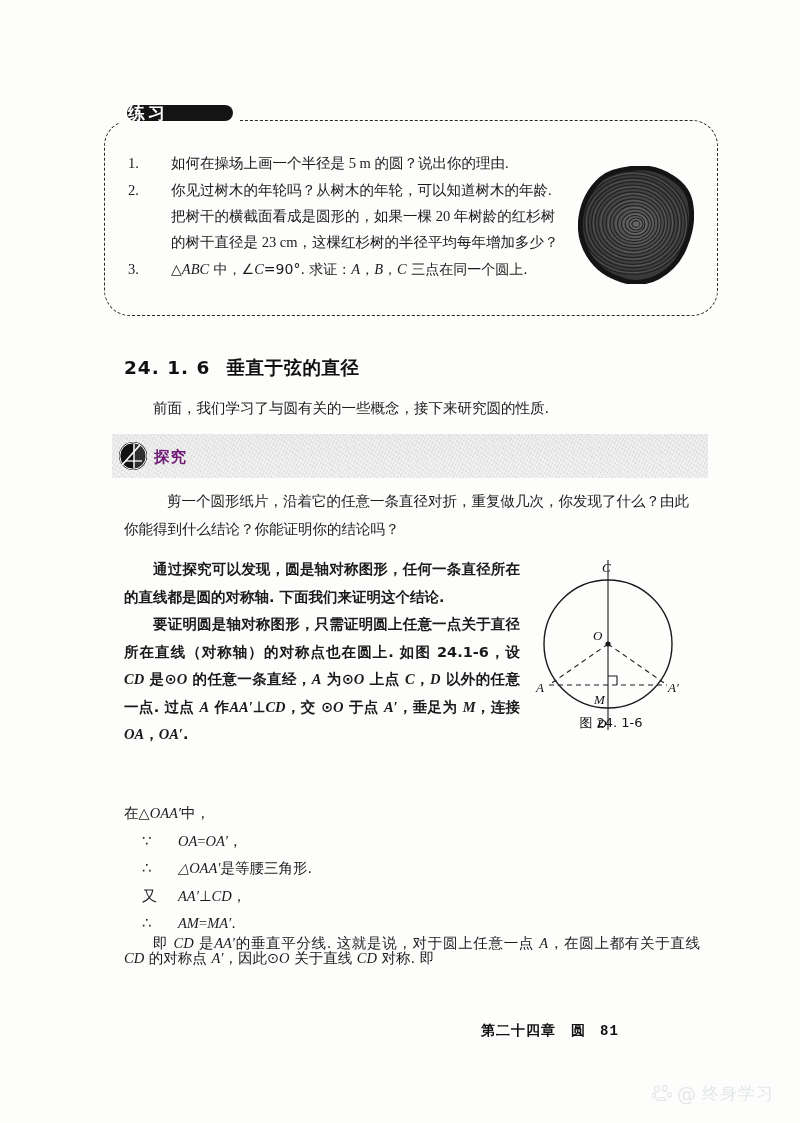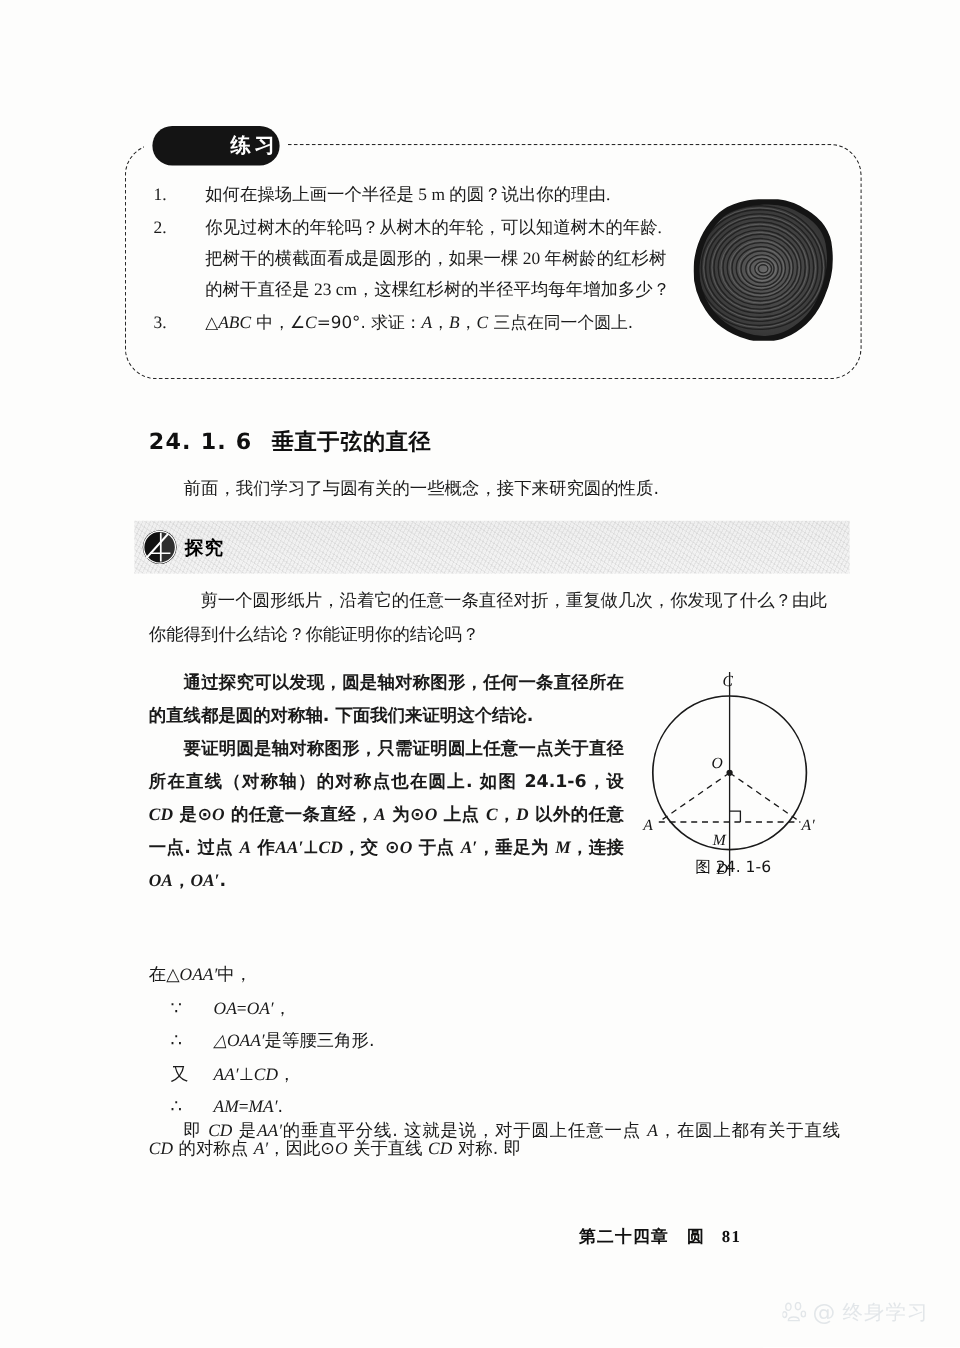--- a/index.html
+++ b/index.html
@@ -31,31 +31,31 @@
     height: 196px;
     border: 1.6px dashed #2a2a2a;
     border-radius: 26px;
     box-sizing: border-box;
   }
   .exercise-badge {
     position: absolute;
     left: 128px;
     top: 106px;
     width: 104px;
-    height: 31px;
+    height: 14px;
     background: #141414;
     border-radius: 16px;
     color: #ffffff;
     font-family: "DejaVu Sans", sans-serif;
     font-weight: bold;
     font-size: 17px;
     letter-spacing: 3px;
     display: flex;
     align-items: center;
-    justify-content: flex-end;
+    justify-content: flex-start;
     box-shadow: 0 0 0 1px #141414;
   }
   .exercise-badge-cover {
     position: absolute;
     left: 120px;
     top: 114px;
     width: 120px;
     height: 14px;
     background: #fdfdfc;
   }
@@ -144,21 +144,21 @@
     width: 30px;
     height: 30px;
   }
   .explore-label {
     position: absolute;
     left: 154px;
     top: 447px;
     font-family: "DejaVu Sans", sans-serif;
     font-weight: bold;
     font-size: 15.5px;
-    color: #000000;
+    color: #701a75;
     letter-spacing: 1px;
   }
   .explore-para {
     position: absolute;
     left: 124px;
     top: 487px;
     width: 576px;
     font-family: "DejaVu Sans", sans-serif;
     font-size: 14.5px;
     line-height: 28px;
@@ -234,21 +234,21 @@
     width: 800px;
     text-align: center;
     font-family: "DejaVu Sans", sans-serif;
     font-weight: bold;
     font-size: 14px;
     color: #111;
     letter-spacing: 1px;
   }
   .footer .page-num {
     margin-left: 14px;
-    font-family: Liberation Serif, serif;
+    font-family: Liberation Mono, monospace;
   }
   .footer-inner {
     display: inline-block;
     margin-left: 300px;
   }
 
   
   .watermark {
     position: absolute;
     left: 652px;

